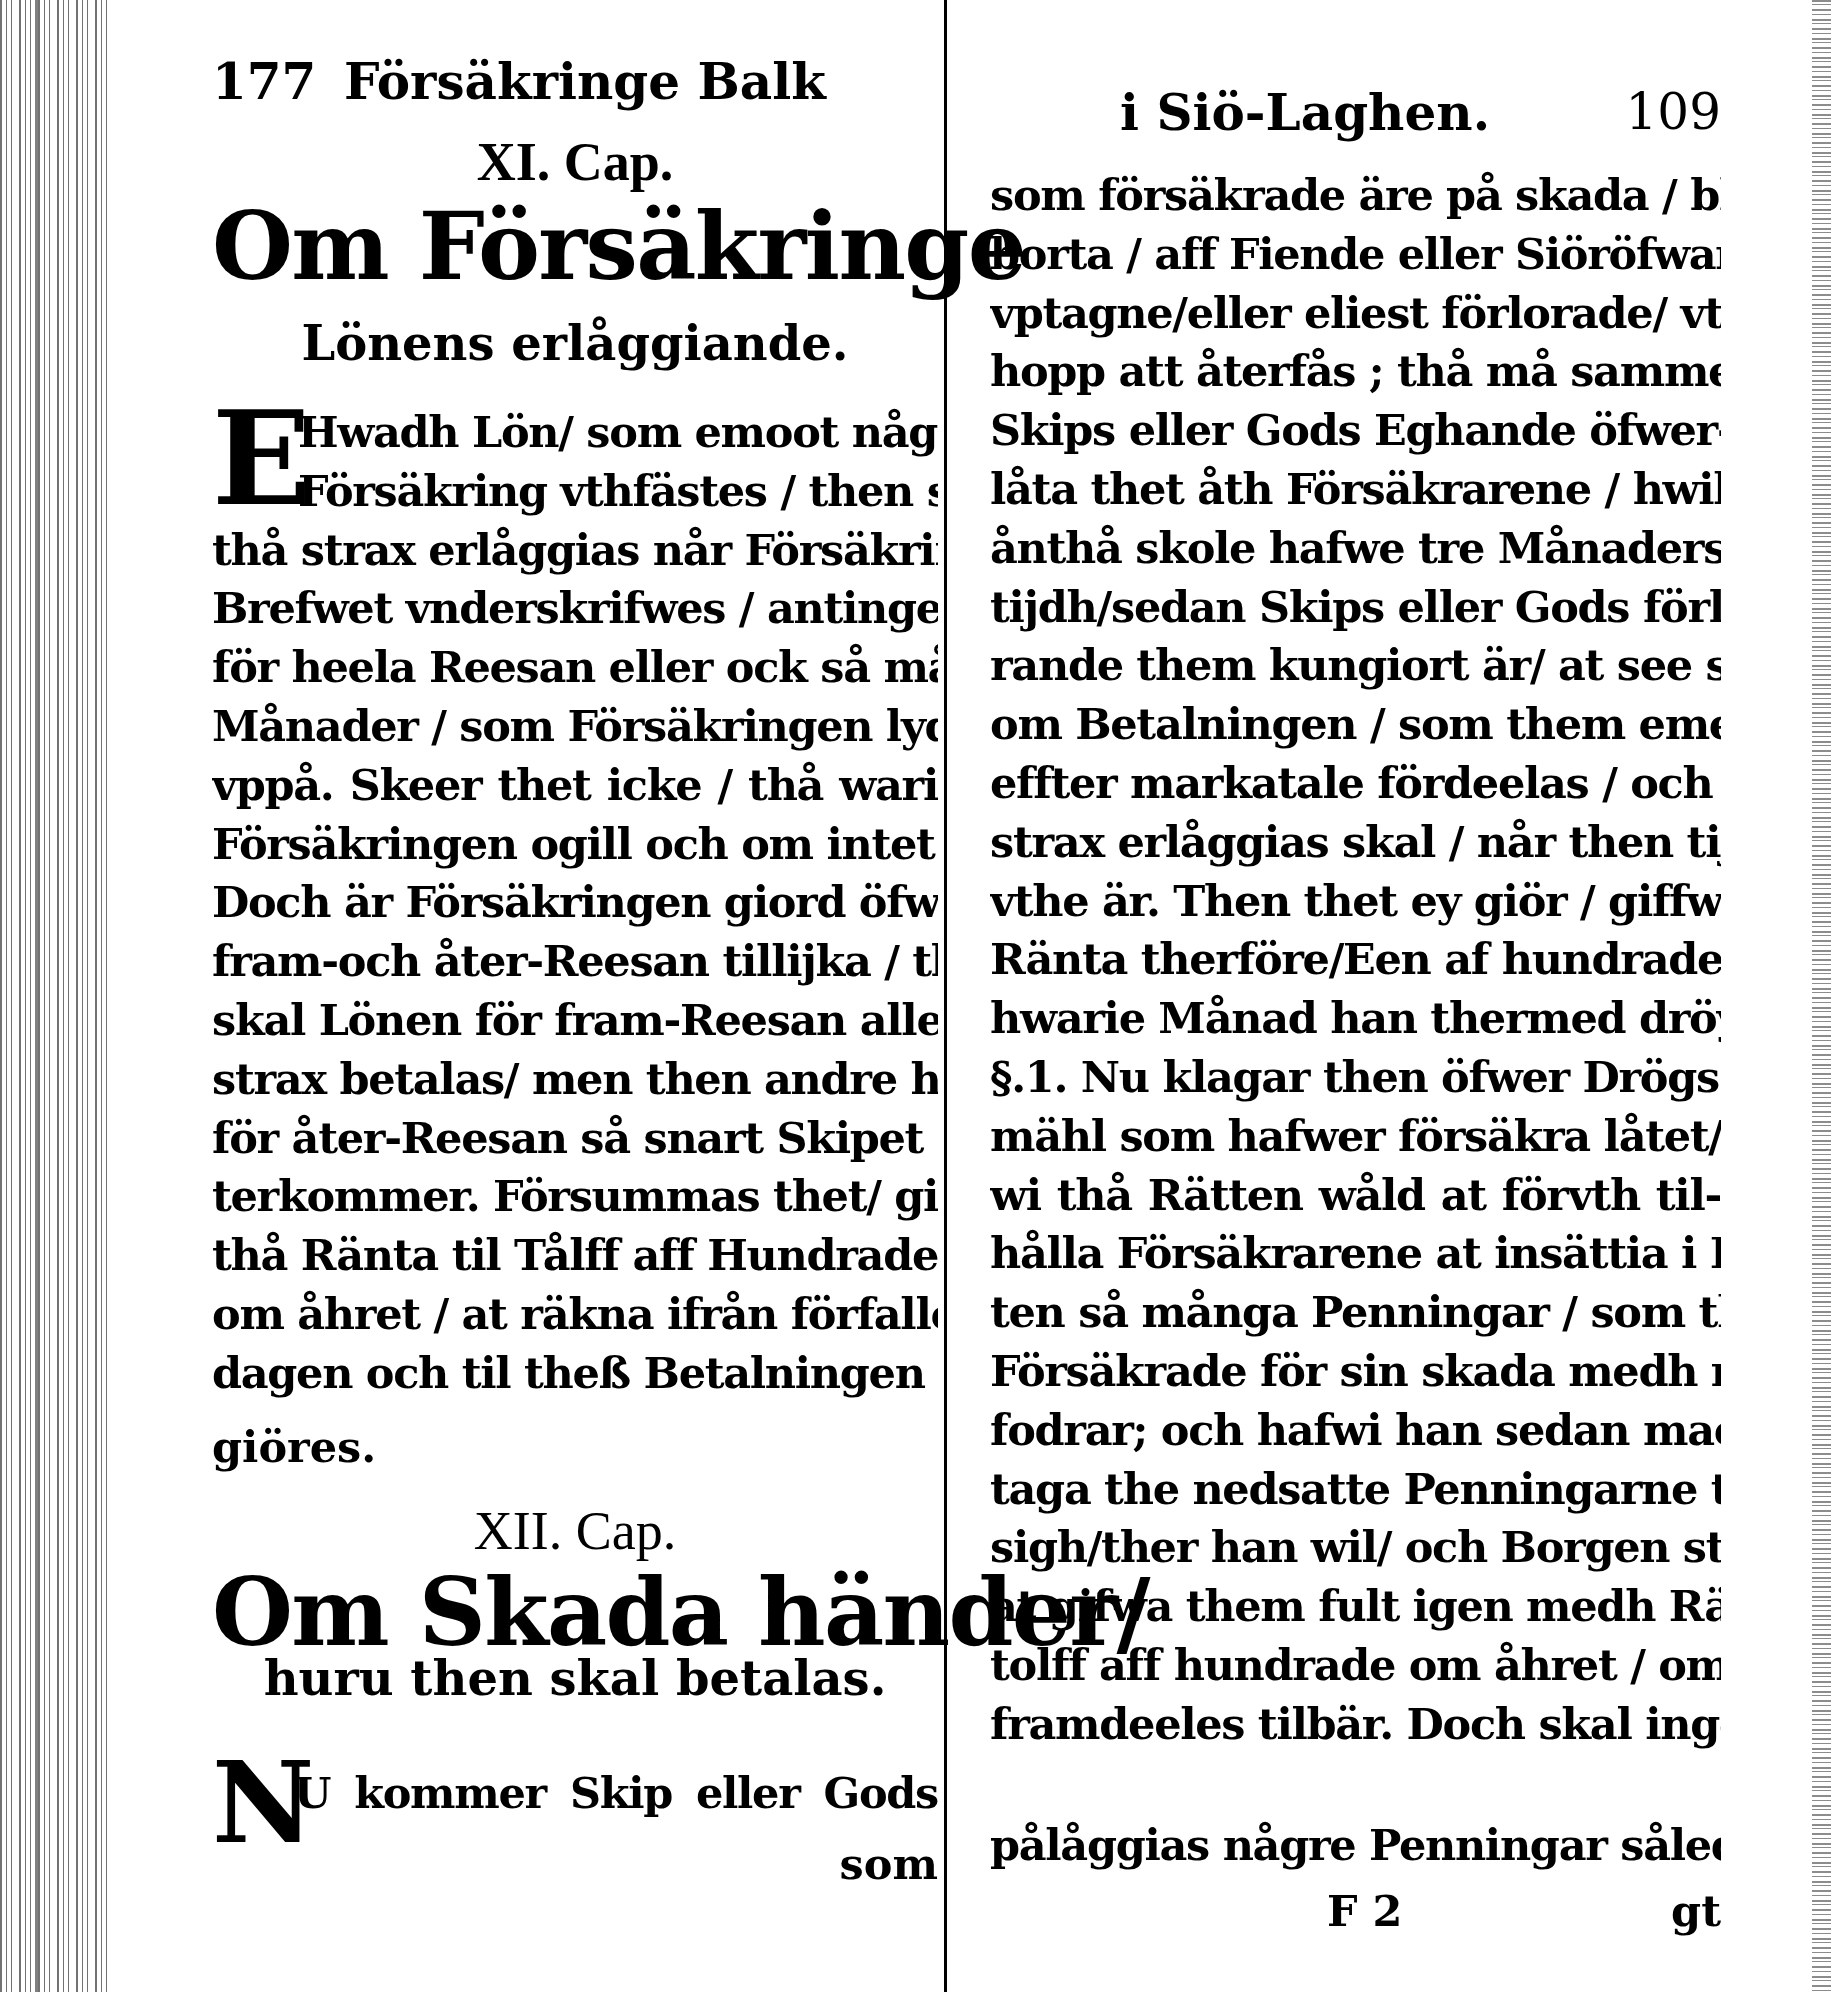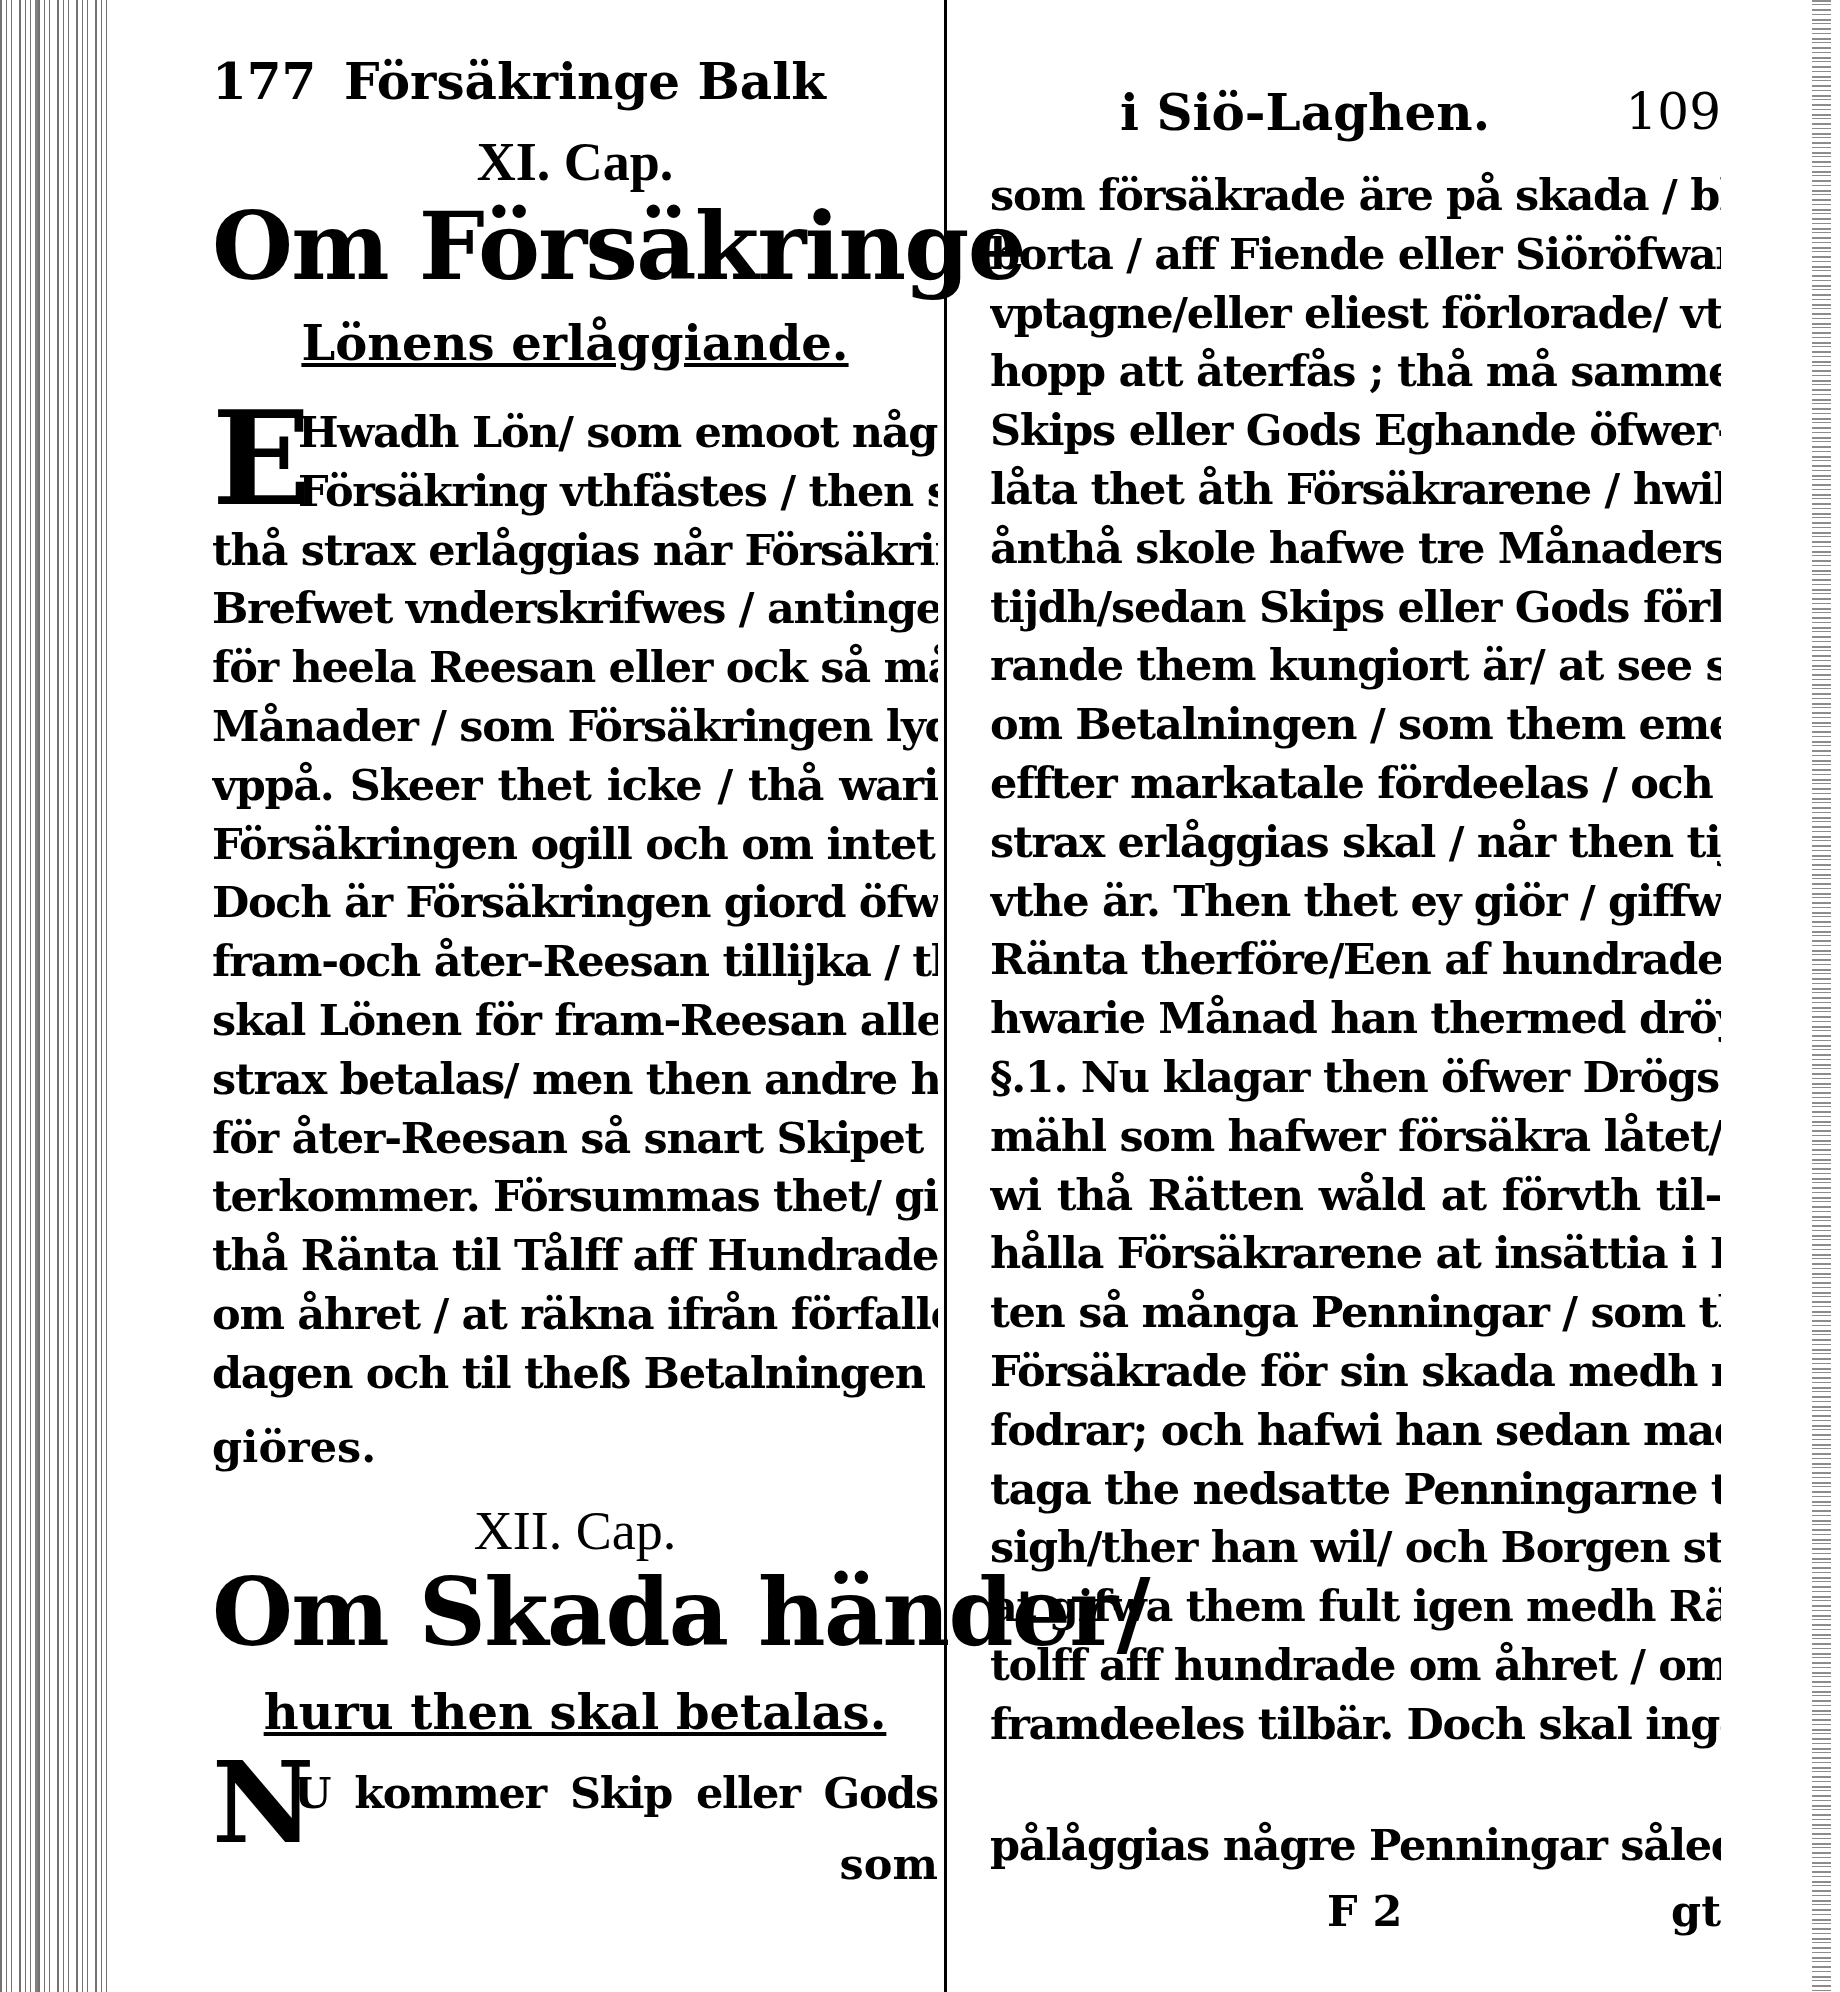--- a/index.html
+++ b/index.html
@@ -54,21 +54,21 @@
 <div class="edge-right"></div>
 
 <div class="page page-left">
   <div class="blk runhead" style="top:54px;">
     <span class="pnum" style="left:0;">177</span>
     <span style="position:absolute; left:104px;margin-left:28px;">Försäkringe Balk</span>
   </div>
 
   <div class="blk cap" style="top:134px;font-weight:bold;">XI. Cap.</div>
   <div class="blk title-big" style="top:195px;">Om Försäkringe</div>
-  <div class="blk subtitle" style="top:313px;text-decoration:underline;">Lönens erlåggiande.</div>
+  <div class="blk subtitle" style="top:313px;">Lönens erlåggiande.</div>
 
   <div class="initial" style="top:398px;">E</div>
 
   <div class="blk body-line" style="top:403px; left:86px;">Hwadh Lön/ som emoot någon</div>
   <div class="blk body-line" style="top:462px; left:86px;">Försäkring vthfästes / then skal</div>
   <div class="blk body-line" style="top:521px;">thå strax erlåggias når Försäkrings</div>
   <div class="blk body-line" style="top:579px;">Brefwet vnderskrifwes / antingen</div>
   <div class="blk body-line" style="top:638px;">för heela Reesan eller ock så månge</div>
   <div class="blk body-line" style="top:697px;">Månader / som Försäkringen lyder</div>
   <div class="blk body-line" style="top:756px;">vppå.  Skeer thet icke / thå wari</div>
@@ -79,21 +79,21 @@
   <div class="blk body-line" style="top:1050px;">strax betalas/ men then andre helfften</div>
   <div class="blk body-line" style="top:1109px;">för åter-Reesan så snart Skipet å-</div>
   <div class="blk body-line" style="top:1167px;">terkommer.  Försummas thet/ gifwe</div>
   <div class="blk body-line" style="top:1226px;">thå Ränta til Tålff aff Hundrade</div>
   <div class="blk body-line" style="top:1285px;">om åhret /  at räkna ifrån förfallo</div>
   <div class="blk body-line" style="top:1344px;">dagen och til theß Betalningen Full-</div>
   <div class="blk" style="top:1418px; font-weight:bold; font-size:43px; line-height:59px; font-family:'DejaVu Serif',serif;">giöres.</div>
 
   <div class="blk cap" style="top:1503px;">XII. Cap.</div>
   <div class="blk title-big" style="top:1561px;">Om Skada händer/</div>
-  <div class="blk subtitle" style="top:1682px;text-decoration:underline;">huru then skal betalas.</div>
+  <div class="blk subtitle" style="top:1648px;">huru then skal betalas.</div>
 
   <div class="initial" style="top:1747px; font-size:112px; line-height:112px;">N</div>
   <div class="blk body-line" style="top:1764px; left:82px;">U kommer Skip eller Gods</div>
   <div class="catch" style="top:1838px; right:0;">som</div>
 </div>
 
 <div class="page page-right">
   <div class="blk runhead" style="top:85px;">
     <span style="position:absolute; left:130px;">i Siö-Laghen.</span>
     <span class="pnum" style="right:0; font-weight:normal;">109</span>

